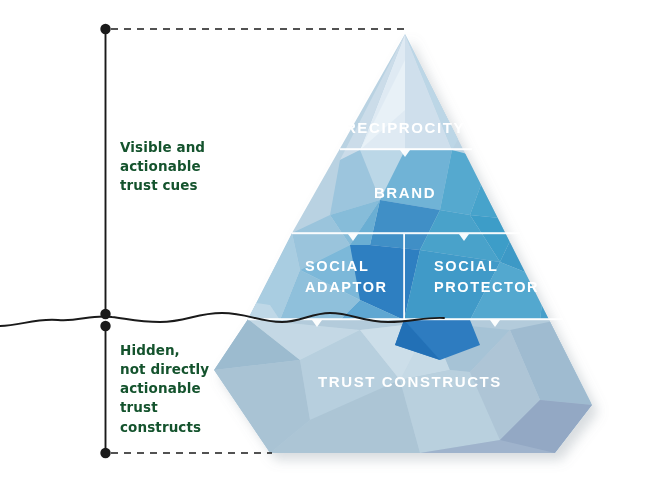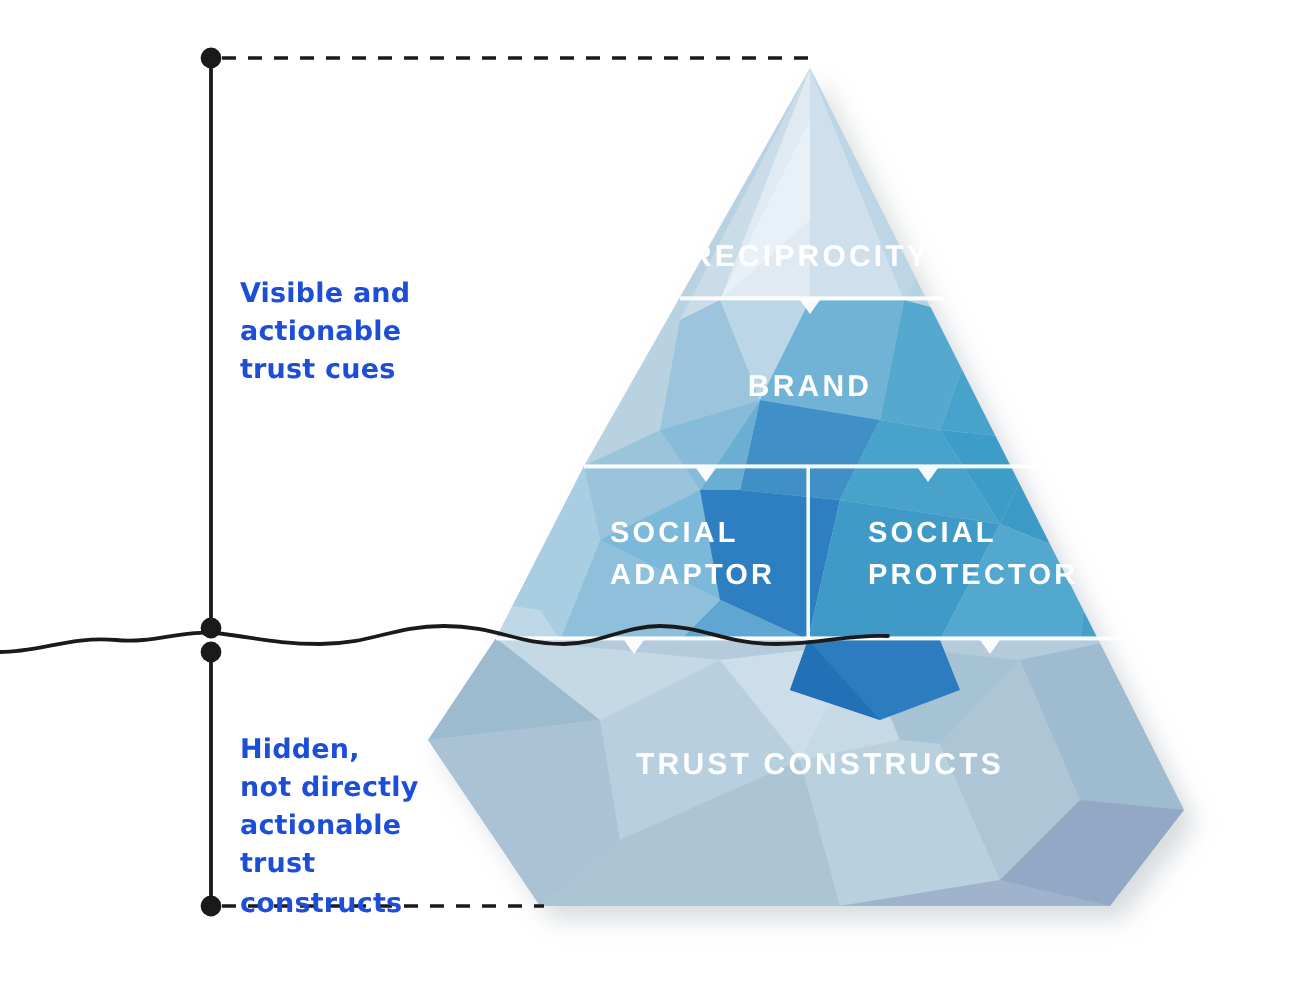--- a/index.html
+++ b/index.html
@@ -21,30 +21,30 @@
   }
   #diagram-svg {
     position: absolute;
     left: 0;
     top: 0;
     width: 657px;
     height: 500px;
   }
   .bracket-label {
     position: absolute;
-    color: #1d4ed8;
+    color: #14532d;
     font-family: "DejaVu Sans", sans-serif;
     font-size: 13.5px;
     font-weight: bold;
     line-height: 1.42;
     letter-spacing: 0.1px;
     white-space: pre-line;
   }
   #label-visible { left: 120px; top: 138px; }
-  #label-hidden  { left: 120px; top: 366px; }
+  #label-hidden  { left: 120px; top: 341px; }
 
   .berg-label {
     fill: #ffffff;
     font-family: "Liberation Sans", sans-serif;
     font-weight: bold;
     letter-spacing: 1.6px;
   }
   .berg-label.sz-reciprocity { font-size: 15px; }
   .berg-label.sz-brand { font-size: 15px; }
   .berg-label.sz-social { font-size: 14.5px; }

